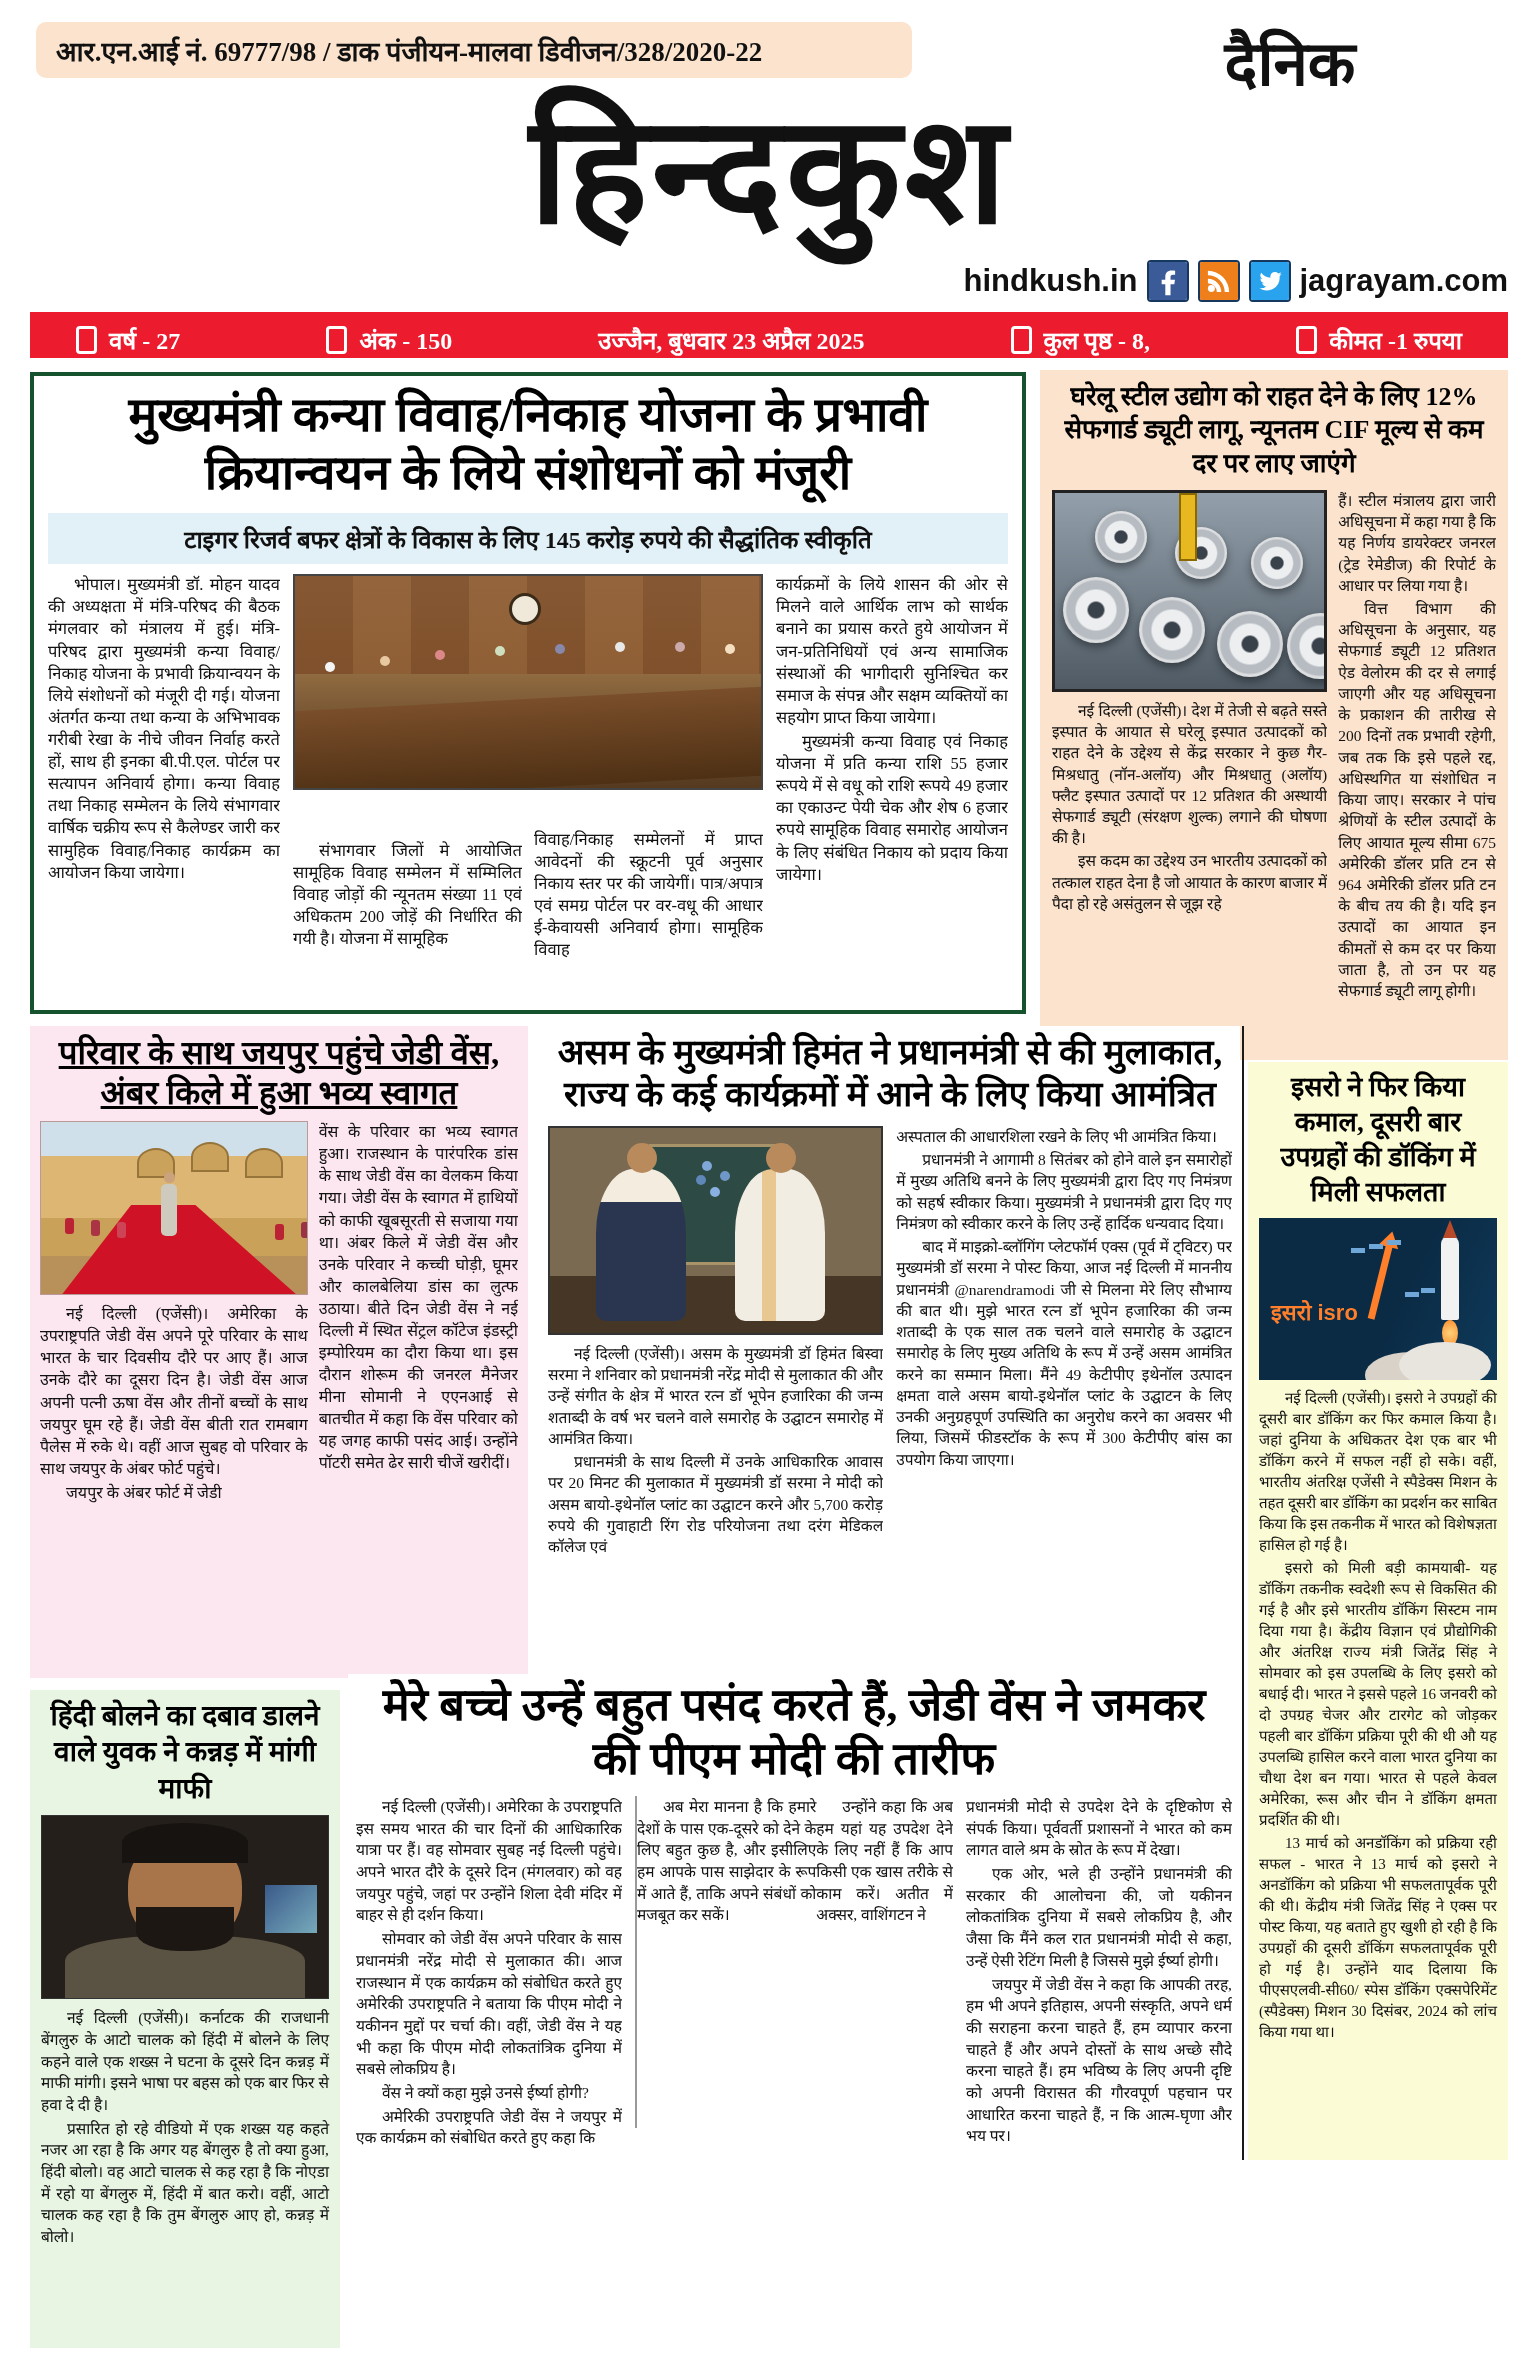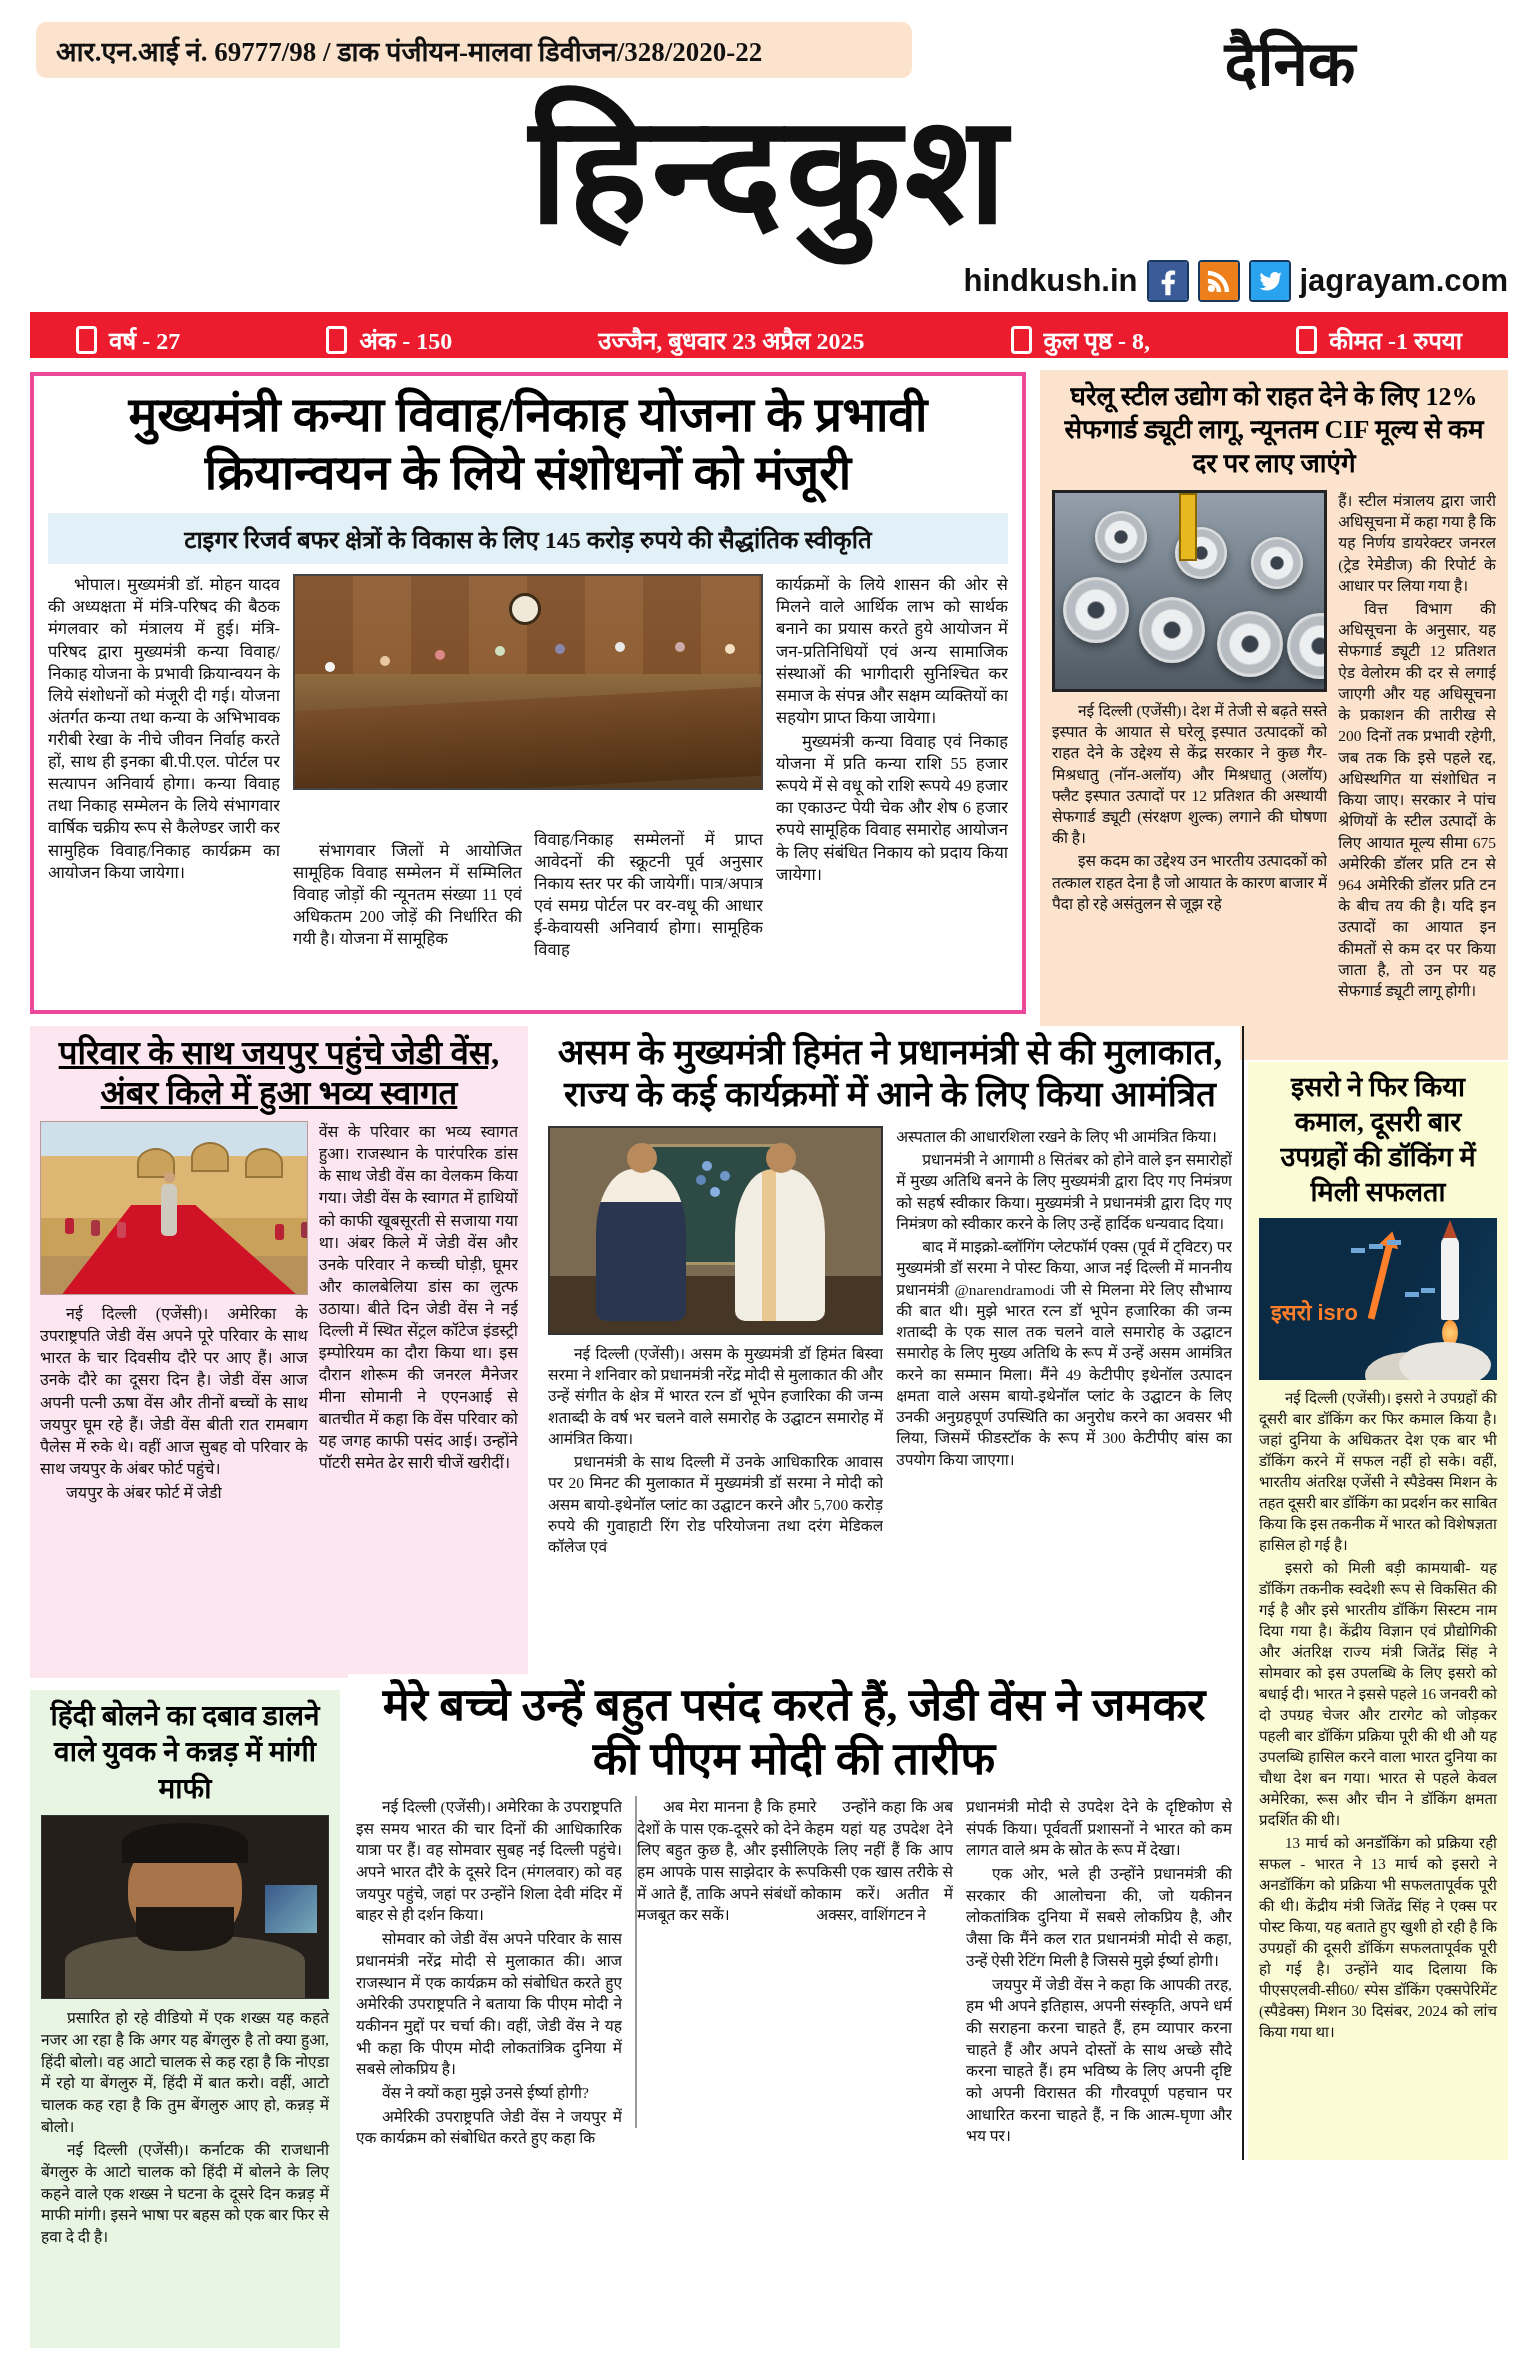--- a/index.html
+++ b/index.html
@@ -26,21 +26,21 @@
   .db-item{display:flex;align-items:center;gap:12px;font-size:24px;font-weight:bold;white-space:nowrap;margin-top:9px;}
   .sq{width:15px;height:22px;border:3px solid #fff;border-radius:4px;display:inline-block;}
 
   
   .headline{font-weight:bold;text-align:center;line-height:1.2;color:#000;}
   .para{margin:0 0 2px 0;text-indent:26px;text-align:justify;}
   .para.ni{text-indent:0;}
   .photo{position:relative;overflow:hidden;}
 
   
-  #lead{position:absolute;left:30px;top:372px;width:996px;height:642px;border:4px solid #ec4899;background:#fff;
+  #lead{position:absolute;left:30px;top:372px;width:996px;height:642px;border:4px solid #14532d;background:#fff;
         padding:8px 14px;box-sizing:border-box;}
   .lead-headline{font-size:48px;padding:2px 4px 10px;}
   .lead-subhead{background:#e2f0f7;text-align:center;font-size:24px;font-weight:bold;padding:9px 4px;margin:2px 0 10px;}
   .lead-body{display:flex;gap:13px;height:420px;overflow:hidden;font-size:16.5px;line-height:1.34;}
   .lead-colA,.lead-colC{flex:0 0 232px;overflow:hidden;}
   .lead-mid{flex:1;display:flex;flex-direction:column;overflow:hidden;}
   .ph-cabinet{height:212px;border:2px solid #444;margin-bottom:8px;flex:0 0 auto;
      background:linear-gradient(180deg,#b99a72 0%,#a07848 34%,#7c5a36 62%,#553a20 100%);}
   .pc-wall{position:absolute;left:0;top:0;right:0;height:46%;
      background:repeating-linear-gradient(90deg,#7c4c28 0 58px,#8e5c34 58px 116px);opacity:.85;}
@@ -335,22 +335,22 @@
 
   <section id="hindi">
     <div class="headline hindi-headline">हिंदी बोलने का दबाव डालने वाले युवक ने कन्नड़ में मांगी माफी</div>
     <div class="photo ph-man">
       <div class="mn-shoulders"></div>
       <div class="mn-face"></div>
       <div class="mn-hair"></div>
       <div class="mn-beard"></div>
       <div class="mn-screen"></div>
     </div>
+    <p class="para">नई दिल्ली (एजेंसी)। कर्नाटक की राजधानी बेंगलुरु के आटो चालक को हिंदी में बोलने के लिए कहने वाले एक शख्स ने घटना के दूसरे दिन कन्नड़ में माफी मांगी। इसने भाषा पर बहस को एक बार फिर से हवा दे दी है।</p>
     <p class="para">प्रसारित हो रहे वीडियो में एक शख्स यह कहते नजर आ रहा है कि अगर यह बेंगलुरु है तो क्या हुआ, हिंदी बोलो। वह आटो चालक से कह रहा है कि नोएडा में रहो या बेंगलुरु में, हिंदी में बात करो। वहीं, आटो चालक कह रहा है कि तुम बेंगलुरु आए हो, कन्नड़ में बोलो।</p>
-    <p class="para">नई दिल्ली (एजेंसी)। कर्नाटक की राजधानी बेंगलुरु के आटो चालक को हिंदी में बोलने के लिए कहने वाले एक शख्स ने घटना के दूसरे दिन कन्नड़ में माफी मांगी। इसने भाषा पर बहस को एक बार फिर से हवा दे दी है।</p>
   </section>
 
   <section id="praise">
     <div class="headline praise-headline">मेरे बच्चे उन्हें बहुत पसंद करते हैं, जेडी वेंस ने जमकर की पीएम मोदी की तारीफ</div>
     <div class="praise-body">
       <div class="praise-colA">
         <p class="para">नई दिल्ली (एजेंसी)। अमेरिका के उपराष्ट्रपति इस समय भारत की चार दिनों की आधिकारिक यात्रा पर हैं। वह सोमवार सुबह नई दिल्ली पहुंचे। अपने भारत दौरे के दूसरे दिन (मंगलवार) को वह जयपुर पहुंचे, जहां पर उन्होंने शिला देवी मंदिर में बाहर से ही दर्शन किया।</p>
         <p class="para">सोमवार को जेडी वेंस अपने परिवार के सास प्रधानमंत्री नरेंद्र मोदी से मुलाकात की। आज राजस्थान में एक कार्यक्रम को संबोधित करते हुए अमेरिकी उपराष्ट्रपति ने बताया कि पीएम मोदी ने यकीनन मुद्दों पर चर्चा की। वहीं, जेडी वेंस ने यह भी कहा कि पीएम मोदी लोकतांत्रिक दुनिया में सबसे लोकप्रिय है।</p>
         <p class="para">वेंस ने क्यों कहा मुझे उनसे ईर्ष्या होगी?</p>
         <p class="para">अमेरिकी उपराष्ट्रपति जेडी वेंस ने जयपुर में एक कार्यक्रम को संबोधित करते हुए कहा कि</p>

